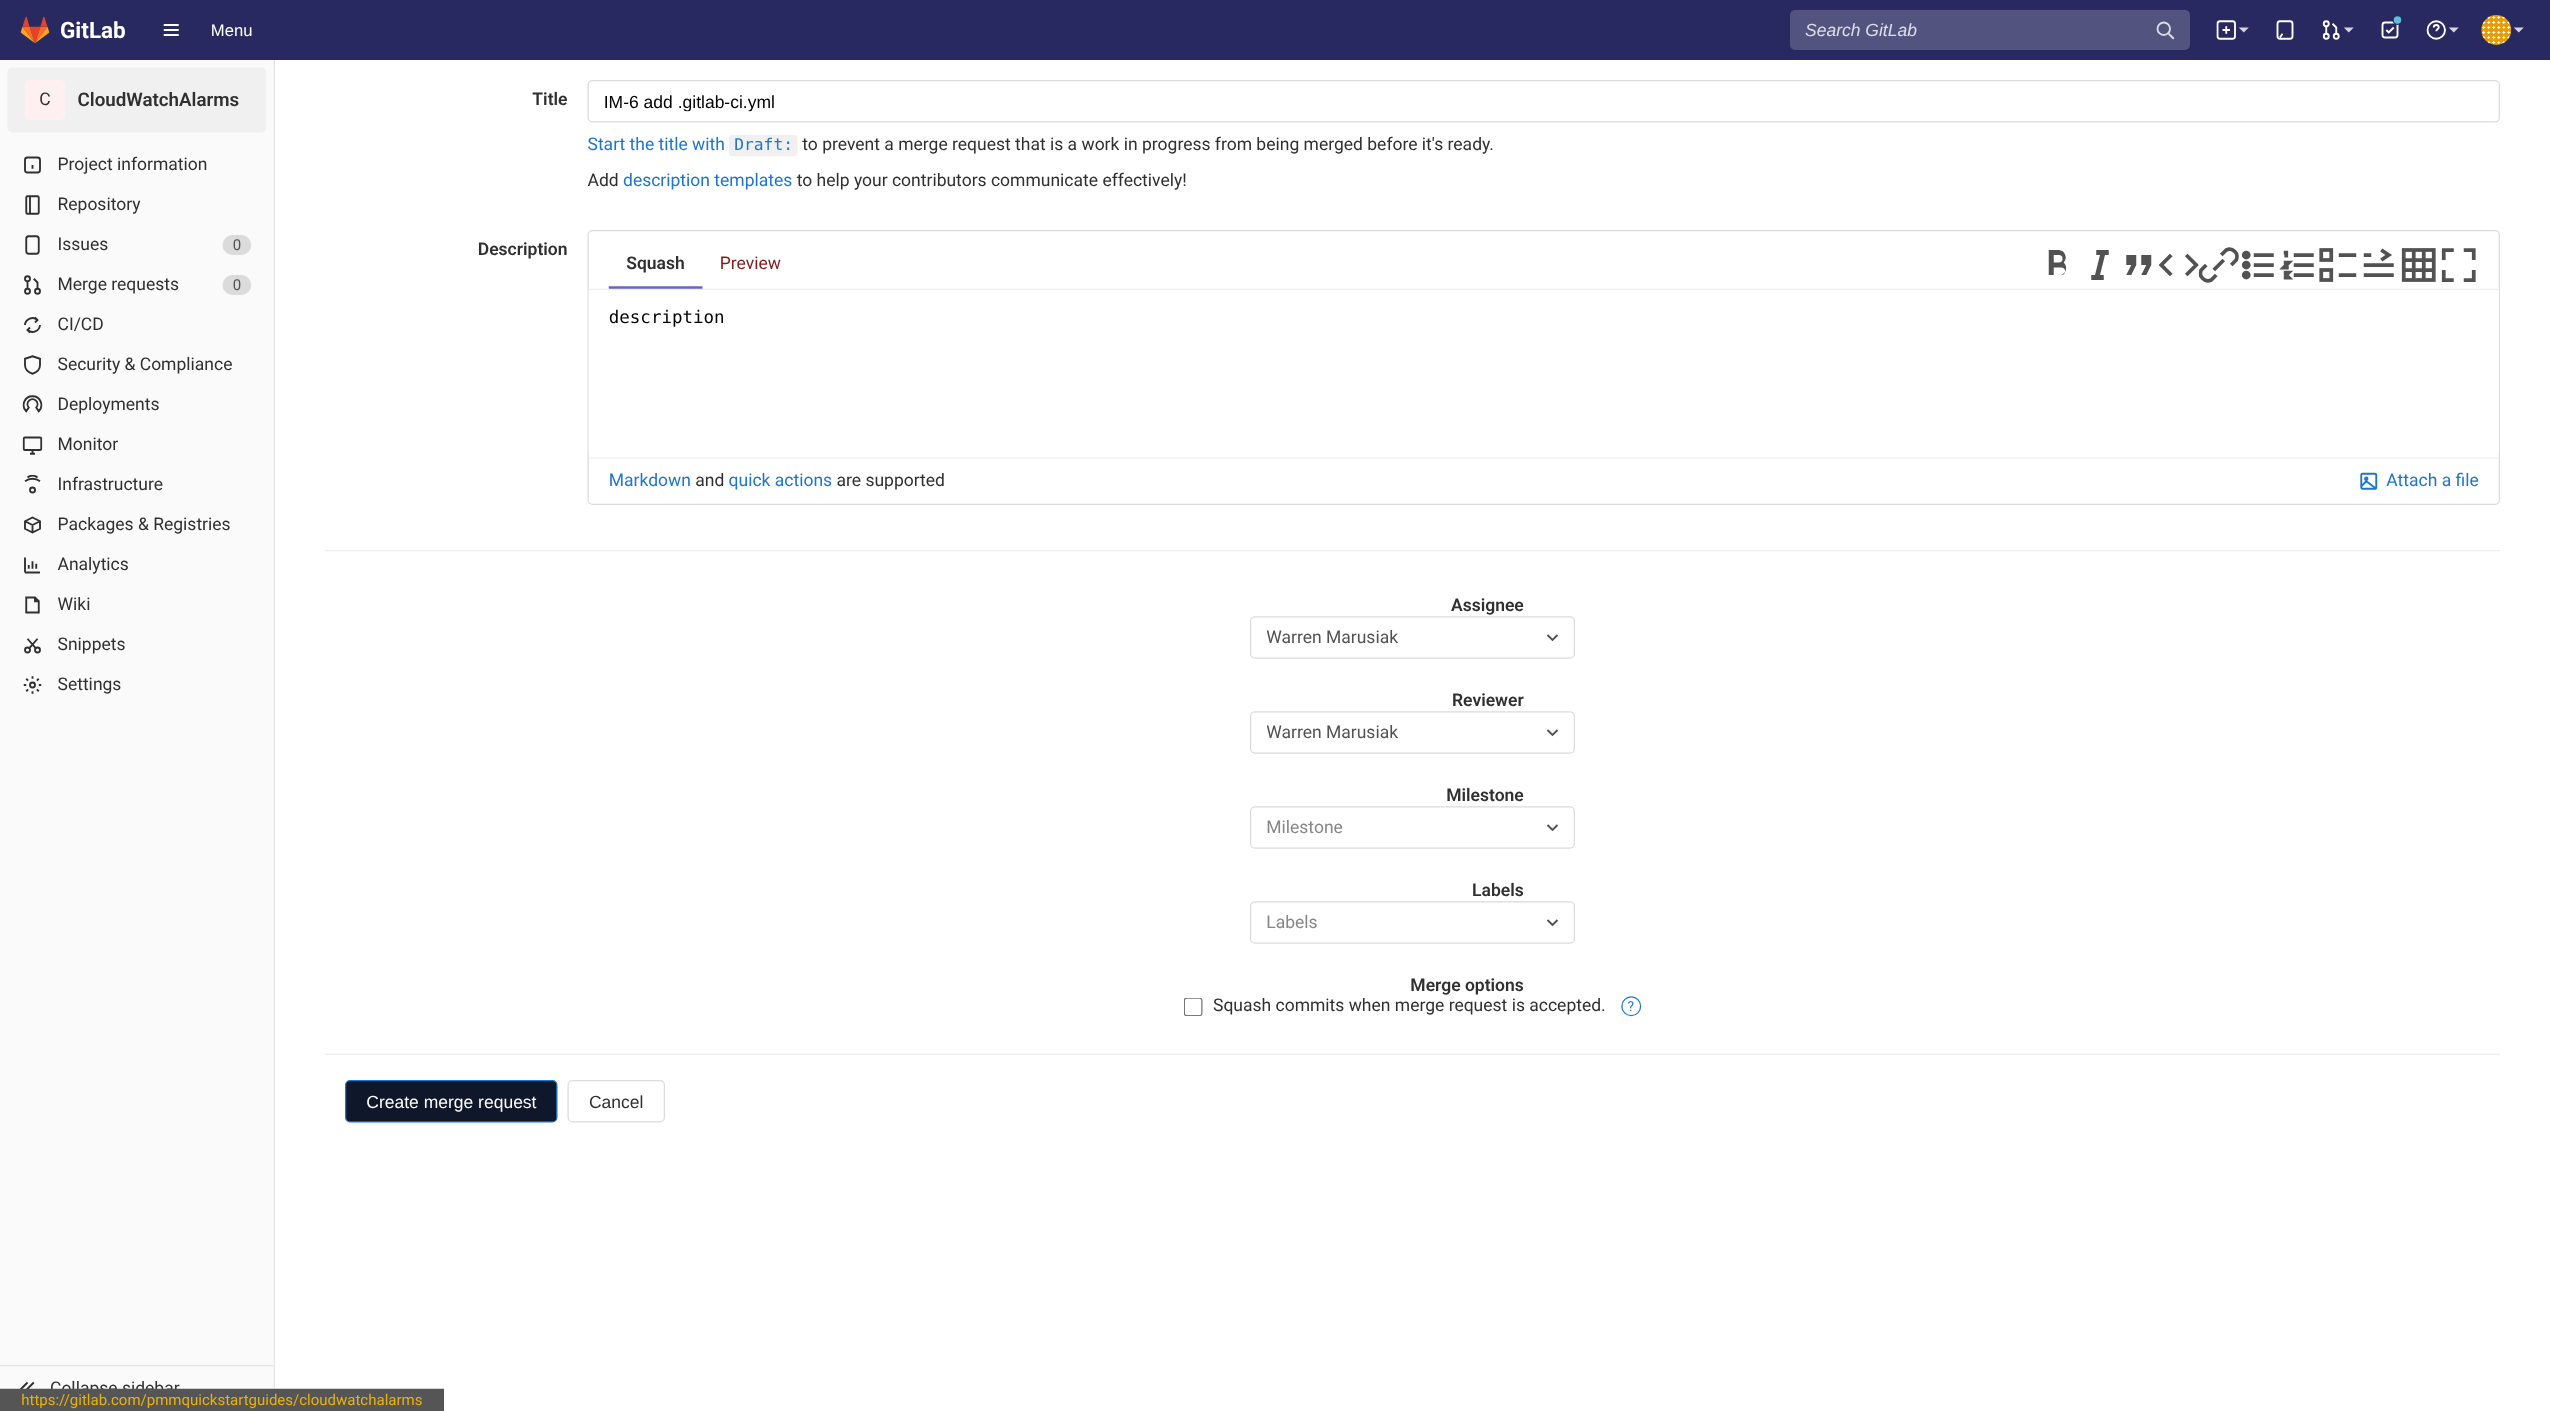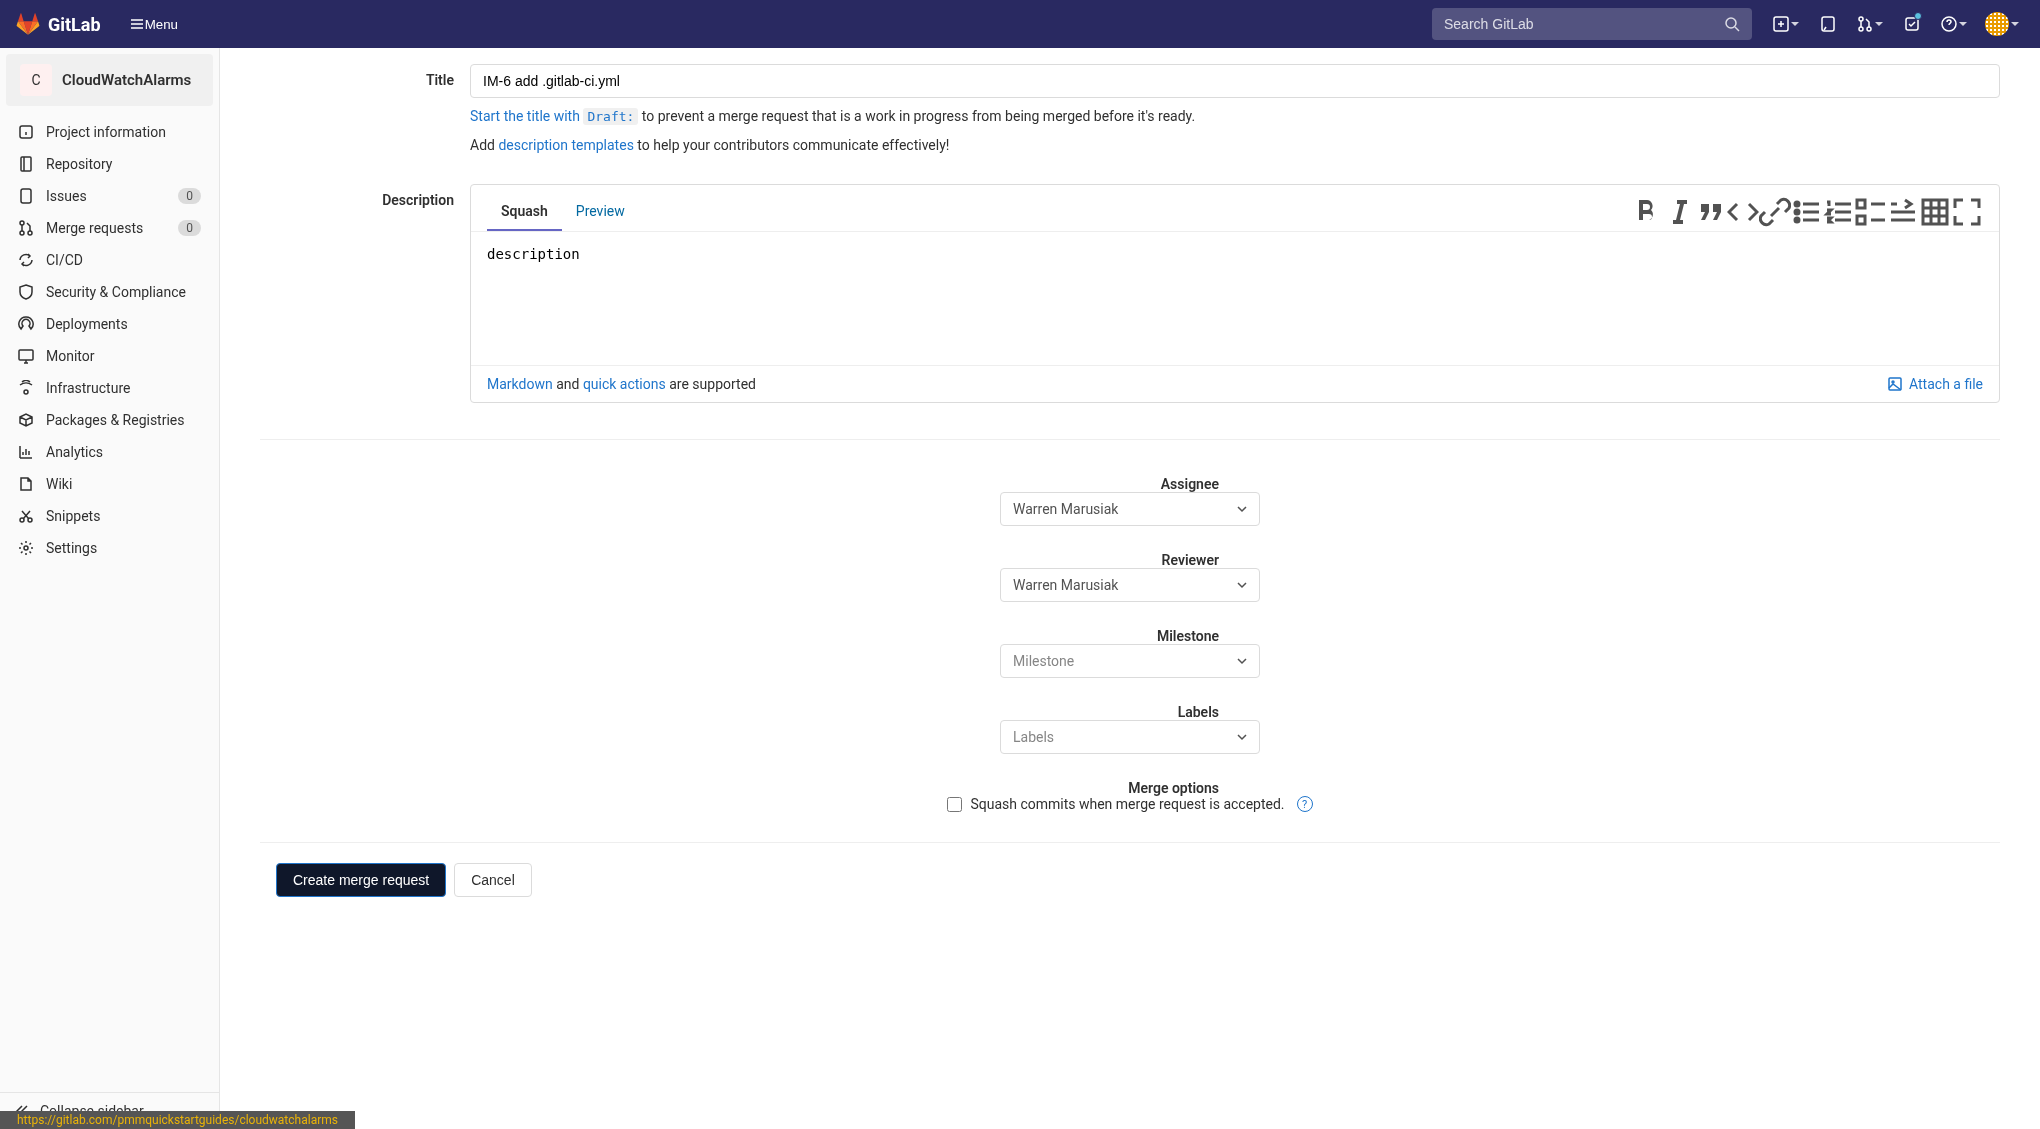--- a/index.html
+++ b/index.html
@@ -3,23 +3,23 @@
   <meta charset="utf-8">
   <style>
     * { box-sizing: border-box; margin: 0; padding: 0; }
     body { font-family: -apple-system, BlinkMacSystemFont, "Segoe UI", Roboto, sans-serif; font-size: 14px; color: #303030; background: #fff; }
     
     
     .header { position: fixed; top: 0; left: 0; right: 0; height: 48px; background: #292961; display: flex; align-items: center; padding: 0 16px; z-index: 10; }
     .header-logo { display: flex; align-items: center; margin-right: 20px; }
     .header-logo svg { width: 24px; height: 24px; margin-right: 8px; }
     .header-logo-text { color: #fff; font-weight: 700; font-size: 18px; }
-    .menu-btn { display: flex; align-items: center; gap: 0; color: #fff; background: none; border: none; cursor: pointer; padding: 8px; }
+    .menu-btn { display: flex; align-items: center; gap: 24px; color: #fff; background: none; border: none; cursor: pointer; padding: 8px; }
     .search-box { margin-left: auto; display: flex; align-items: center; background: rgba(255,255,255,0.2); border-radius: 4px; height: 32px; width: 320px; padding: 0 12px; }
-    .search-box input { background: none; border: none; outline: none; color: #fdba74; flex: 1; font-size: 14px; }
+    .search-box input { background: none; border: none; outline: none; color: #fdba74; flex: 1; font-size: 14px; font-style: italic; }
     .search-box input::placeholder { color: rgba(255,255,255,0.8); }
     .search-box svg { width: 16px; height: 16px; stroke: rgba(255,255,255,0.8); }
     .header-icons { display: flex; align-items: center; gap: 4px; margin-left: 12px; }
     .header-icon-btn { width: 32px; height: 32px; display: flex; align-items: center; justify-content: center; background: none; border: none; cursor: pointer; color: #fff; position: relative; }
     .header-icon-btn.with-caret { width: 44px; }
     .header-icon-btn svg { width: 16px; height: 16px; }
     .caret-sm { margin-left: 2px; width: 0; height: 0; border-left: 4px solid transparent; border-right: 4px solid transparent; border-top: 4px solid rgba(255,255,255,0.8); }
     .notif-dot { position: absolute; top: 4px; right: 6px; width: 8px; height: 8px; background: #5bc0de; border-radius: 50%; border: 1px solid #292961; }
     .avatar { width: 24px; height: 24px; border-radius: 50%; background: #e99b00; display: inline-block; background-image: radial-gradient(#fff 1px, transparent 1px); background-size: 4px 4px; }
     
@@ -42,21 +42,21 @@
     .form-label-col { width: 210px; text-align: right; padding-right: 16px; padding-top: 8px; font-weight: 600; color: #303030; }
     .form-input-col { flex: 1; }
     .title-input { width: 100%; height: 34px; padding: 6px 12px; border: 1px solid #dbdbdb; border-radius: 4px; font-size: 14px; }
     .hint { color: #303030; margin-top: 8px; line-height: 1.5; }
     .hint a { color: #1f75cb; text-decoration: none; }
     .code-inline { background: #f0f0f0; padding: 1px 4px; border-radius: 3px; font-family: monospace; font-size: 13px; }
     
     .desc-section { margin-top: 28px; }
     .editor-box { border: 1px solid #dbdbdb; border-radius: 4px; }
     .editor-tabs { display: flex; align-items: center; padding: 8px 16px 0; border-bottom: 1px solid #eee; }
-    .editor-tab { padding: 10px 14px; cursor: pointer; color: #0369a1; border-bottom: 2px solid transparent; font-weight: 400; }
+    .editor-tab { padding: 10px 14px; cursor: pointer; color: #7f1d1d; border-bottom: 2px solid transparent; font-weight: 400; }
     .editor-tab.active { font-weight: 600; color: #303030; border-bottom-color: #6666c4; }
     .editor-toolbar { margin-left: auto; display: flex; gap: 0; }
     .editor-toolbar button { background: none; border: none; width: 32px; height: 32px; display: flex; align-items: center; justify-content: center; cursor: pointer; color: #525252; }
     .editor-textarea { width: 100%; min-height: 130px; border: none; outline: none; padding: 14px 16px; font-family: monospace; font-size: 14px; resize: none; }
     .editor-footer { display: flex; align-items: center; justify-content: space-between; padding: 10px 16px; border-top: 1px solid #eee; font-size: 14px; }
     .editor-footer a { color: #1f75cb; text-decoration: none; }
     .attach-file { display: flex; align-items: center; gap: 6px; color: #1f75cb; }
     
     .divider { border: none; border-top: 1px solid #eee; margin: 36px 0 28px; }
     

